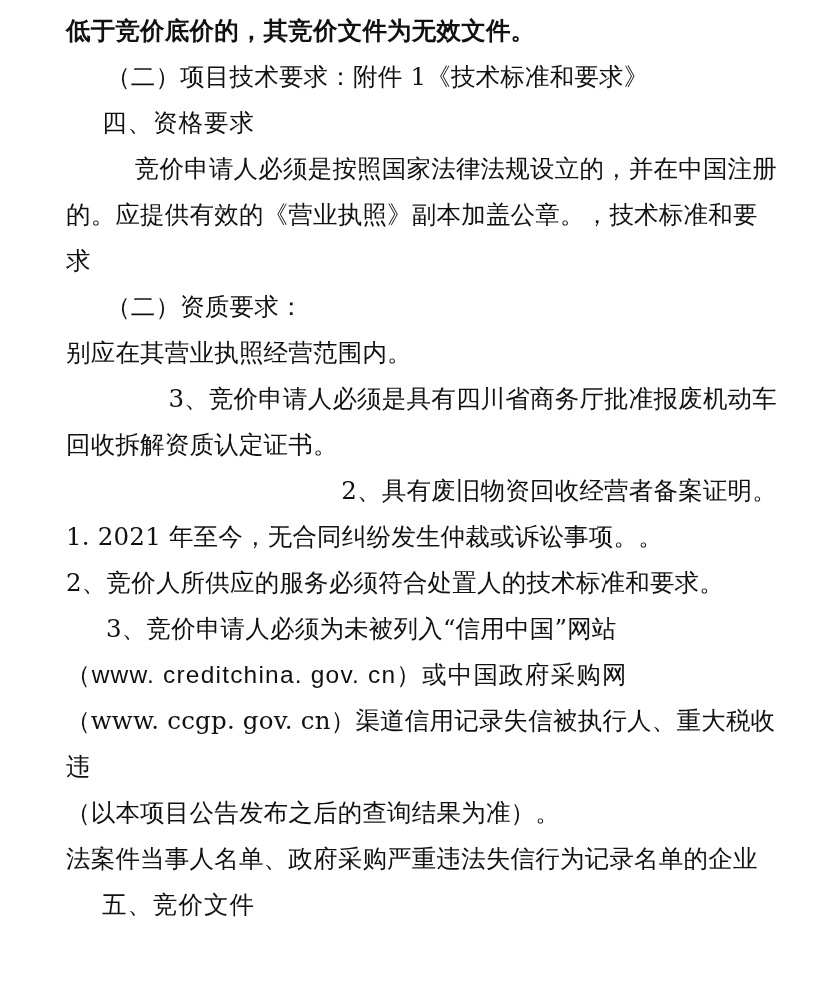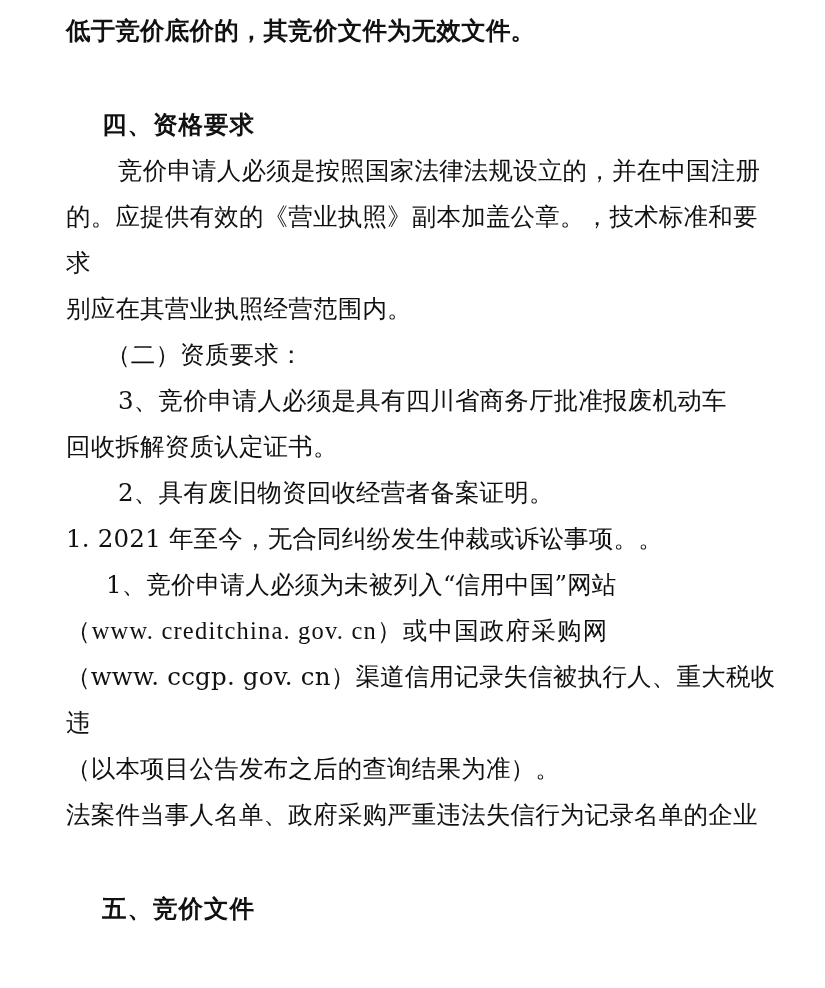--- a/index.html
+++ b/index.html
@@ -25,56 +25,58 @@
     font-size: 24.5px;
     line-height: 46px;
     letter-spacing: 0.2px;
     white-space: pre-wrap;
     word-break: break-all;
   }
   .bold {
     font-weight: bold;
   }
   .heading {
-    font-weight: bold;
+    font-weight: normal;
     letter-spacing: 1px;
-    margin-top: 48px;
   }
   .indent1 {
     text-indent: 0;
     padding-left: 40px;
   }
   .indent2 {
     padding-left: 52px;
+    text-align: right;
   }
   .indent-head {
     padding-left: 36px;
   }
   .flush {
     padding-left: 0;
   }
   .latin {
-    font-family: Liberation Serif, serif;
+    font-family: Liberation Sans, sans-serif;
     letter-spacing: 1.2px;
   }
 </style>
 </head>
 <body>
 
 <div class="page">
   <div class="line bold flush">低于竞价底价的，其竞价文件为无效文件。</div>
+  <div class="line indent1">（二）项目技术要求：附件 1《技术标准和要求》</div>
   <div class="line heading indent-head">四、资格要求</div>
   <div class="line indent2">竞价申请人必须是按照国家法律法规设立的，并在中国注册</div>
   <div class="line flush">的。应提供有效的《营业执照》副本加盖公章。，技术标准和要求</div>
+  <div class="line indent1">（二）资质要求：</div>
   <div class="line flush">别应在其营业执照经营范围内。</div>
-  <div class="line indent1">（二）资质要求：</div>
   <div class="line indent2">3、竞价申请人必须是具有四川省商务厅批准报废机动车</div>
   <div class="line flush">回收拆解资质认定证书。</div>
   <div class="line indent2">2、具有废旧物资回收经营者备案证明。</div>
   <div class="line flush">1. 2021 年至今，无合同纠纷发生仲裁或诉讼事项。。</div>
-  <div class="line indent1">1、竞价申请人必须为未被列入“信用中国”网站</div>
+  <div class="line flush">2、竞价人所供应的服务必须符合处置人的技术标准和要求。</div>
+  <div class="line indent1">3、竞价申请人必须为未被列入“信用中国”网站</div>
   <div class="line flush latin">（www. creditchina. gov. cn）或中国政府采购网</div>
   <div class="line flush">（www. ccgp. gov. cn）渠道信用记录失信被执行人、重大税收违</div>
   <div class="line flush">（以本项目公告发布之后的查询结果为准）。</div>
   <div class="line flush">法案件当事人名单、政府采购严重违法失信行为记录名单的企业</div>
   <div class="line heading indent-head">五、竞价文件</div>
 
 </div>
 
 </body></html>

